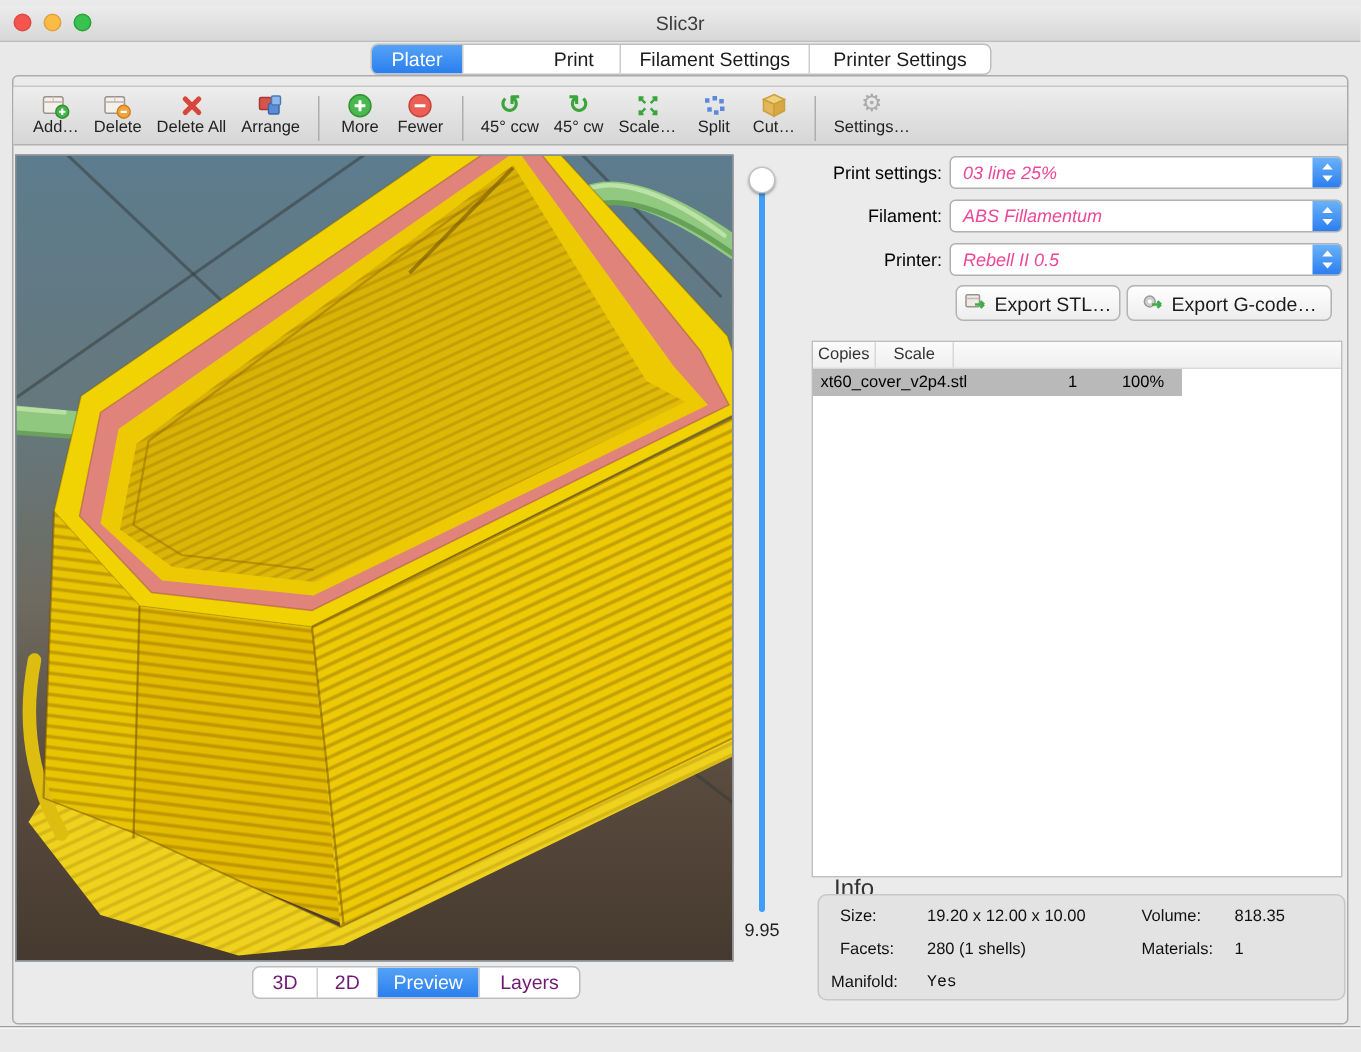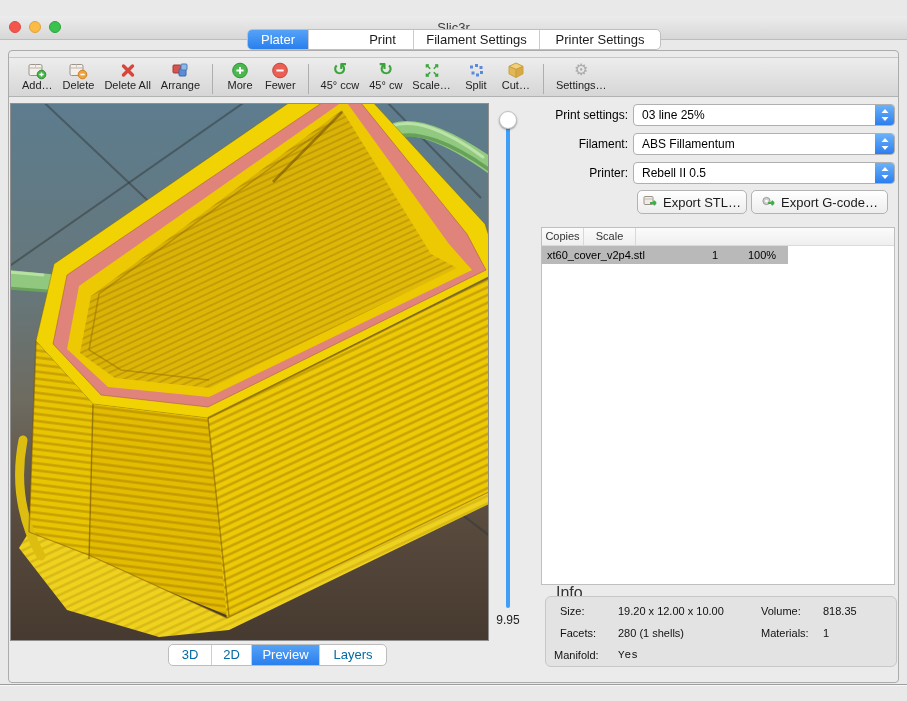--- a/index.html
+++ b/index.html
@@ -5,21 +5,21 @@
   * { margin:0; padding:0; box-sizing:border-box; }
   html,body { width:907px; height:701px; }
   body {
     position:relative; background:#e9e9e9;
     font-family:"Liberation Sans", sans-serif;
     -webkit-font-smoothing:antialiased; overflow:hidden;
   }
   .abs { position:absolute; }
 
   
-  .titlebar { left:0; top:16px; width:907px; height:24px;
+  .titlebar { left:0; top:4px; width:907px; height:24px;
     background:linear-gradient(#ececec,#d7d7d7); border-bottom:1px solid #bdbdbd; }
   .lights { left:9px; top:5px; display:flex; gap:8px; }
   .light { width:12px; height:12px; border-radius:50%; }
   .light.red   { background:#f4554d; border:1px solid #dd4b42; }
   .light.yellow{ background:#fcbb44; border:1px solid #dfa23c; }
   .light.green { background:#39c24e; border:1px solid #2ca23e; }
   .win-title { left:0; top:4px; width:907px; text-align:center;
     font-size:13px; color:#3c3c3c; }
 
   
@@ -56,31 +56,31 @@
   .slider-track { left:506px; top:118px; width:4px; height:490px;
     background:#3f9ef8; border-radius:2px; }
   .slider-thumb { left:499px; top:111px; width:18px; height:18px; border-radius:50%;
     background:#ffffff; border:1px solid #c2c2c2; box-shadow:0 1px 2px rgba(0,0,0,.35); }
   .slider-value { left:486px; top:613px; width:44px; text-align:center;
     font-size:12px; color:#222; }
 
   
   .viewer-tabs { left:168px; top:644px; height:22px; display:flex;
     background:#ffffff; border:1px solid #bdbdbd; border-radius:5px; overflow:hidden; }
-  .vtab { height:100%; font-size:13px; color:#0369a1; text-align:center;
+  .vtab { height:100%; font-size:13px; color:#701a75; text-align:center;
     line-height:20px; border-left:1px solid #cfcfcf; cursor:default; }
   .vtab:first-child { border-left:none; }
   .vtab.active { background:linear-gradient(#55a2f6,#2a7fee); color:#fff; }
   .vt-0{width:42px;} .vt-1{width:40px;} .vt-2{width:68px;} .vt-3{width:67px;}
 
   
   .form-label { left:498px; width:130px; text-align:right; font-size:12px; color:#000000; }
   .combo { left:633px; width:262px; height:22px; background:#fff;
     border:1px solid #b0b0b0; border-radius:4px; }
-  .combo-text { position:absolute; left:8px; top:3px; font-size:12px; color:#000000; }
+  .combo-text { position:absolute; left:8px; top:3px; font-size:12px; color:#ec4899;font-style:italic; }
   .combo-cap { position:absolute; right:0; top:0; width:19px; height:20px;
     border-radius:0 3px 3px 0; background:linear-gradient(#6ab2f9,#2c7ef0);
     display:flex; align-items:center; justify-content:center; }
 
   .btn { height:24px; background:linear-gradient(#ffffff,#ededed);
     border:1px solid #b3b3b3; border-radius:5px; display:flex; align-items:center;
     justify-content:center; gap:5px; font-size:13px; color:#1b1b1b; cursor:default; }
 
   .obj-table { left:541px; top:227px; width:354px; height:358px;
     background:#ffffff; border:1px solid #bfbfbf; }

